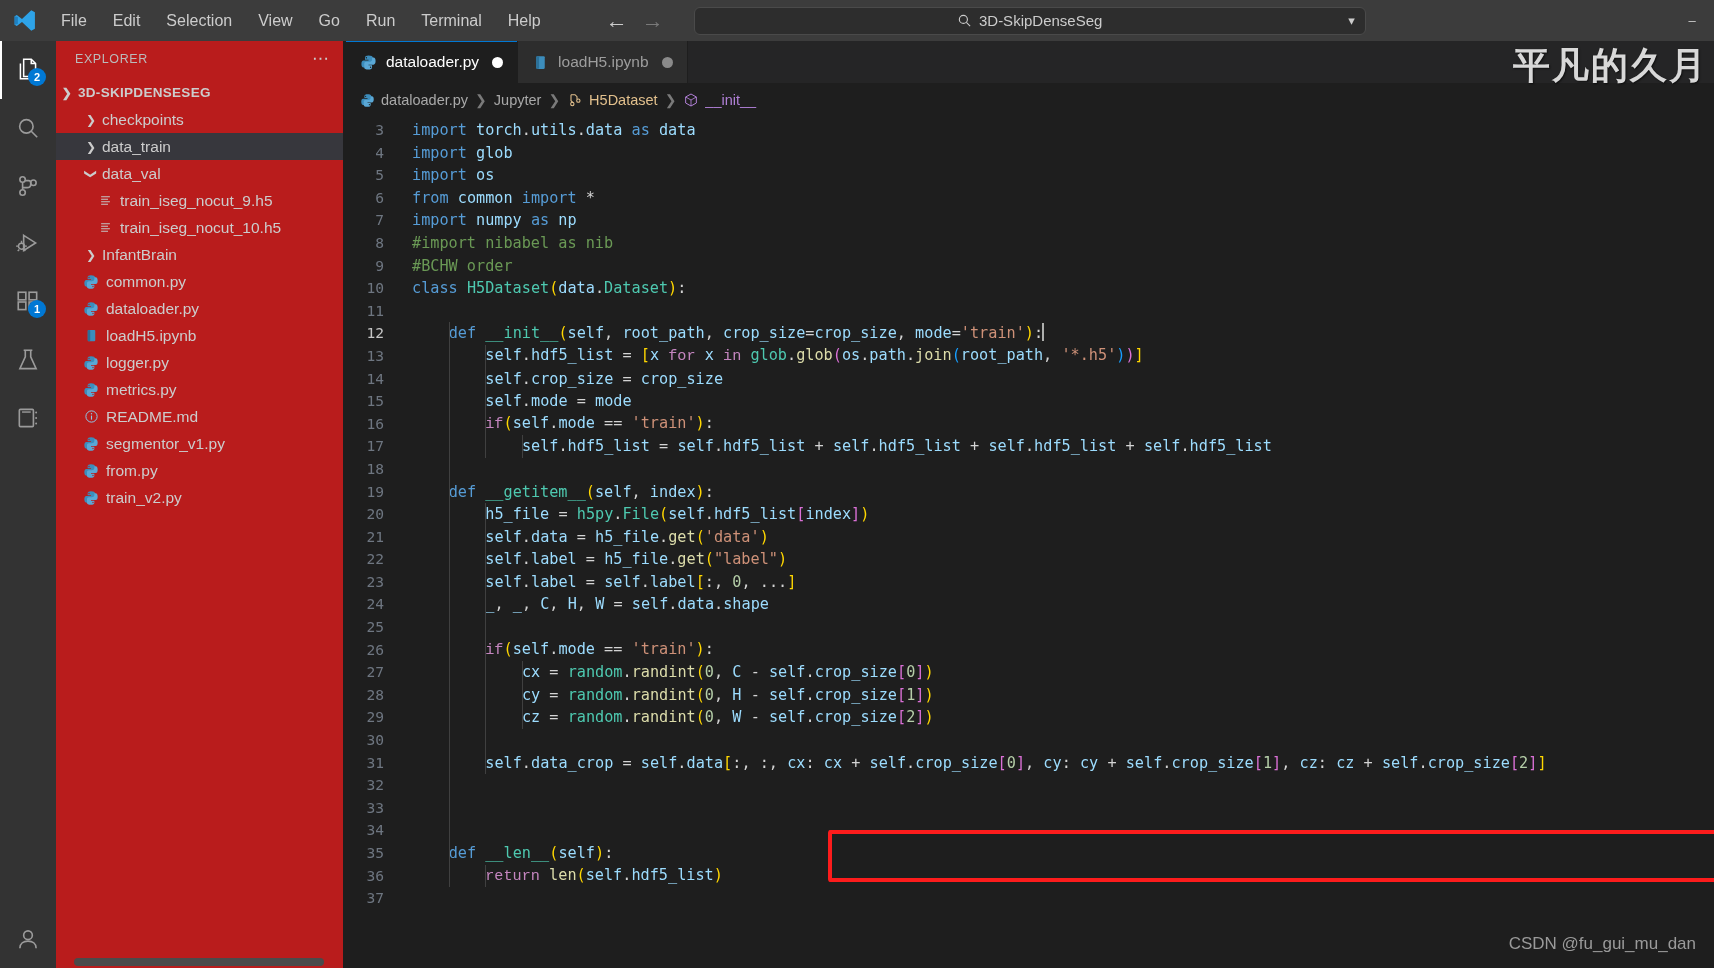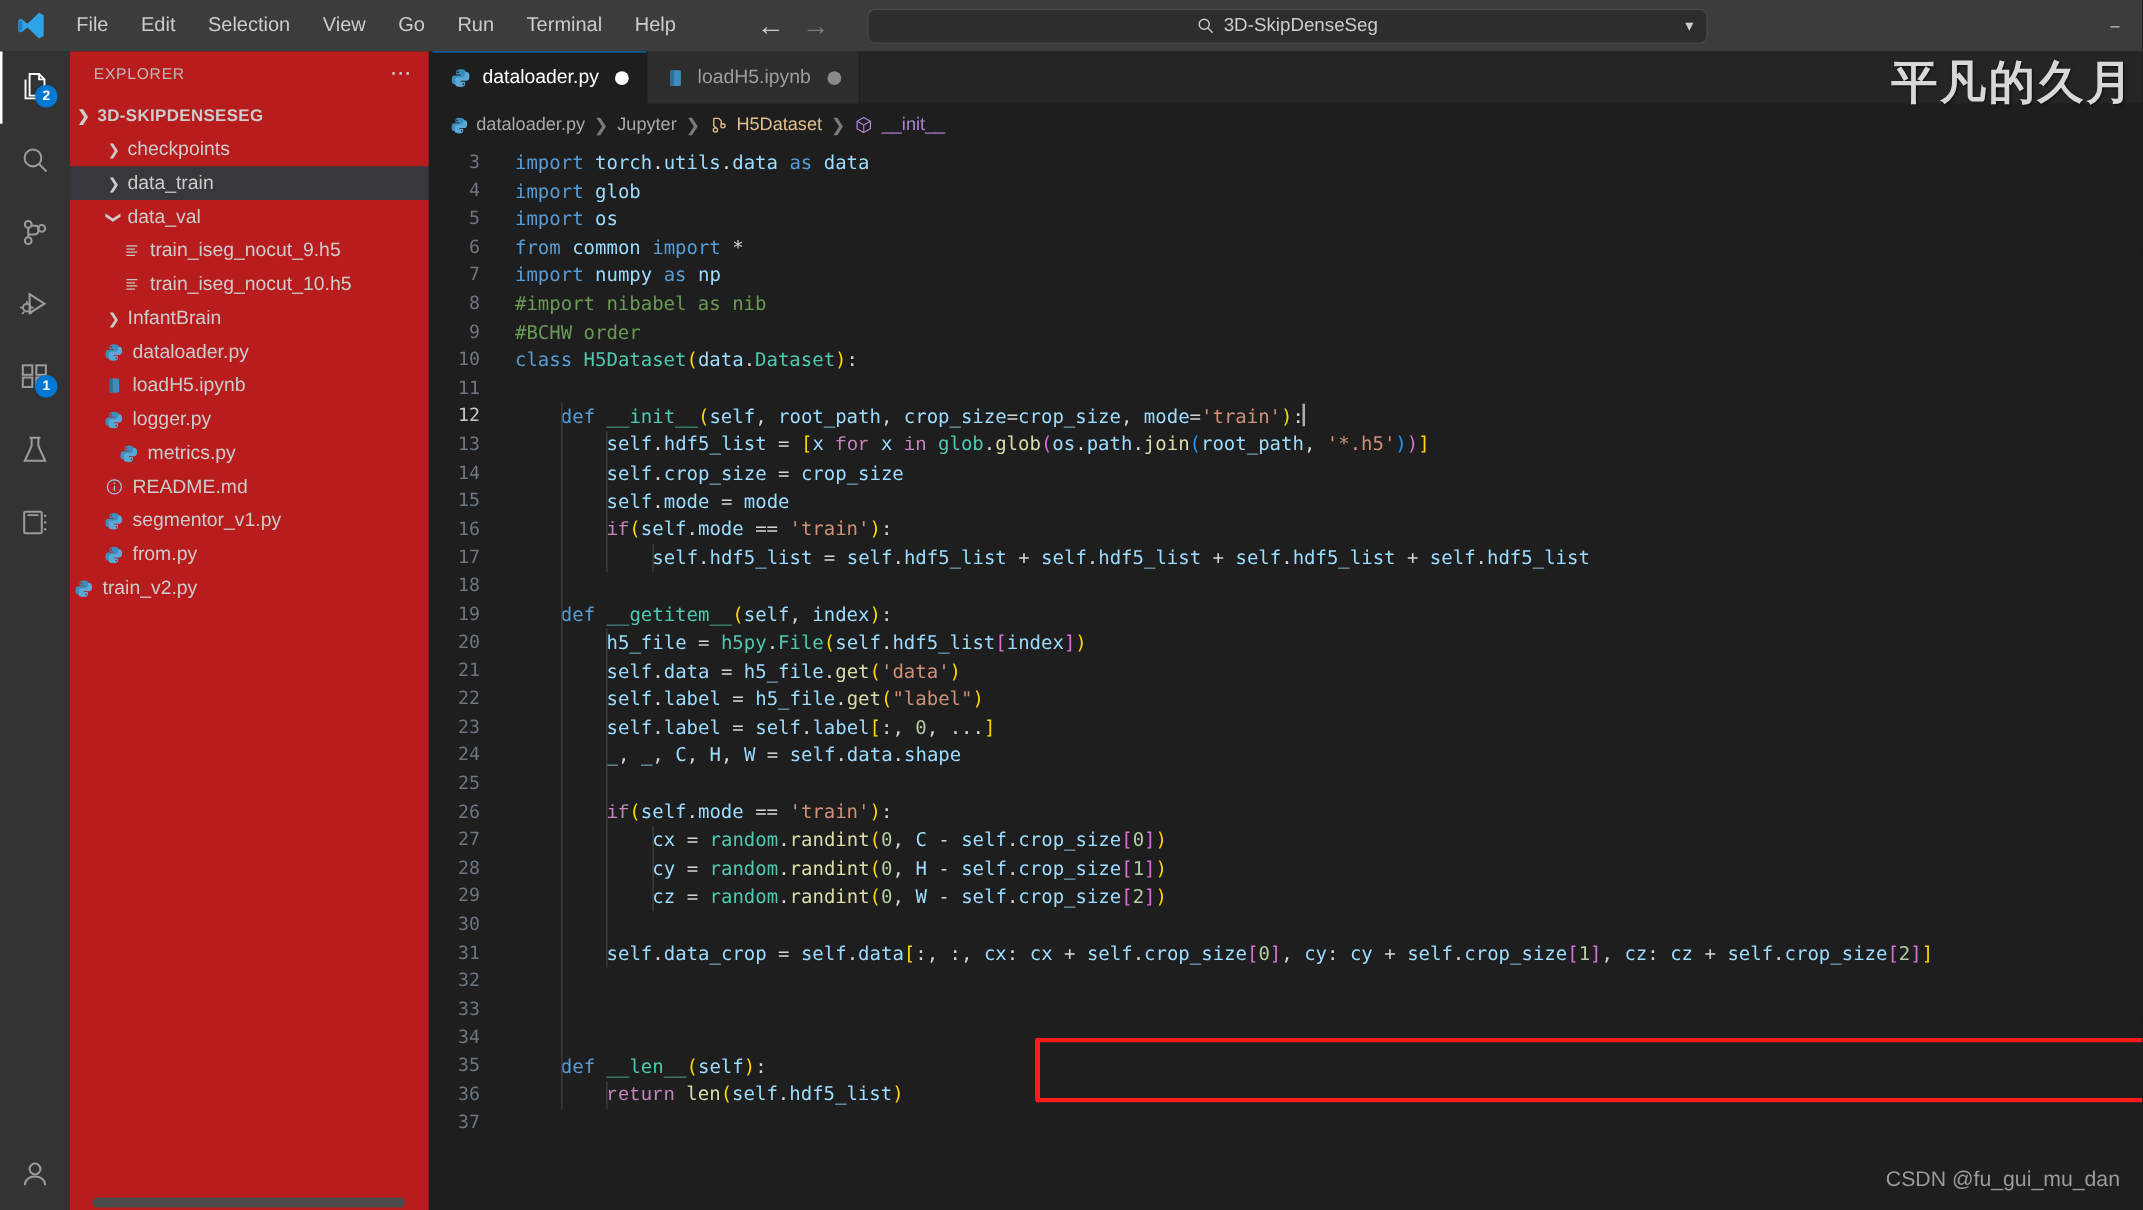--- a/index.html
+++ b/index.html
@@ -335,41 +335,50 @@
             <span class="tw">❯</span>
             <span class="lbl">InfantBrain</span>
           </div>
           <div class="tree-row" style="padding-left: 24px;">
             <span class="ficon">
               <svg width="16" height="16" viewBox="0 0 24 24">
                 <path d="M12 2c-3 0-5 1-5 3v3h5v1H5c-2 0-3 2-3 5s1 5 3 5h2v-3c0-2 2-3 4-3h4c2 0 3-1 3-3V5c0-2-2-3-6-3zM9 4.3a1 1 0 110 2 1 1 0 010-2z" fill="#3c8dbc"></path>
                 <path d="M12 22c3 0 5-1 5-3v-3h-5v-1h7c2 0 3-2 3-5s-1-5-3-5h-2v3c0 2-2 3-4 3H9c-2 0-3 1-3 3v5c0 2 2 3 6 3zm3-2.3a1 1 0 110-2 1 1 0 010 2z" fill="#5aa8d6"></path>
               </svg>
             </span>
+            <span class="lbl">common.py</span>
+          </div>
+          <div class="tree-row" style="padding-left: 24px;">
+            <span class="ficon">
+              <svg width="16" height="16" viewBox="0 0 24 24">
+                <path d="M12 2c-3 0-5 1-5 3v3h5v1H5c-2 0-3 2-3 5s1 5 3 5h2v-3c0-2 2-3 4-3h4c2 0 3-1 3-3V5c0-2-2-3-6-3zM9 4.3a1 1 0 110 2 1 1 0 010-2z" fill="#3c8dbc"></path>
+                <path d="M12 22c3 0 5-1 5-3v-3h-5v-1h7c2 0 3-2 3-5s-1-5-3-5h-2v3c0 2-2 3-4 3H9c-2 0-3 1-3 3v5c0 2 2 3 6 3zm3-2.3a1 1 0 110-2 1 1 0 010 2z" fill="#5aa8d6"></path>
+              </svg>
+            </span>
             <span class="lbl">dataloader.py</span>
           </div>
           <div class="tree-row" style="padding-left: 24px;">
             <span class="ficon">
               <svg width="15" height="15" viewBox="0 0 24 24">
                 <rect x="6" y="3" width="12" height="18" rx="1.5" fill="#3c8dbc"></rect>
                 <rect x="6" y="3" width="4" height="18" rx="1.5" fill="#2b7099"></rect>
               </svg>
             </span>
             <span class="lbl">loadH5.ipynb</span>
           </div>
           <div class="tree-row" style="padding-left: 24px;">
             <span class="ficon">
               <svg width="16" height="16" viewBox="0 0 24 24">
                 <path d="M12 2c-3 0-5 1-5 3v3h5v1H5c-2 0-3 2-3 5s1 5 3 5h2v-3c0-2 2-3 4-3h4c2 0 3-1 3-3V5c0-2-2-3-6-3zM9 4.3a1 1 0 110 2 1 1 0 010-2z" fill="#3c8dbc"></path>
                 <path d="M12 22c3 0 5-1 5-3v-3h-5v-1h7c2 0 3-2 3-5s-1-5-3-5h-2v3c0 2-2 3-4 3H9c-2 0-3 1-3 3v5c0 2 2 3 6 3zm3-2.3a1 1 0 110-2 1 1 0 010 2z" fill="#5aa8d6"></path>
               </svg>
             </span>
             <span class="lbl">logger.py</span>
           </div>
-          <div class="tree-row" style="padding-left: 36px; align-items: center;">
+          <div class="tree-row" style="padding-left: 24px; align-items: center;">
             <span class="ficon">
               <svg width="16" height="16" viewBox="0 0 24 24">
                 <path d="M12 2c-3 0-5 1-5 3v3h5v1H5c-2 0-3 2-3 5s1 5 3 5h2v-3c0-2 2-3 4-3h4c2 0 3-1 3-3V5c0-2-2-3-6-3zM9 4.3a1 1 0 110 2 1 1 0 010-2z" fill="#3c8dbc"></path>
                 <path d="M12 22c3 0 5-1 5-3v-3h-5v-1h7c2 0 3-2 3-5s-1-5-3-5h-2v3c0 2-2 3-4 3H9c-2 0-3 1-3 3v5c0 2 2 3 6 3zm3-2.3a1 1 0 110-2 1 1 0 010 2z" fill="#5aa8d6"></path>
               </svg>
             </span>
             <span class="lbl">metrics.py</span>
           </div>
           <div class="tree-row" style="padding-left: 24px;">
             <span class="ficon">
@@ -392,21 +401,21 @@
           </div>
           <div class="tree-row" style="padding-left: 24px;">
             <span class="ficon">
               <svg width="16" height="16" viewBox="0 0 24 24">
                 <path d="M12 2c-3 0-5 1-5 3v3h5v1H5c-2 0-3 2-3 5s1 5 3 5h2v-3c0-2 2-3 4-3h4c2 0 3-1 3-3V5c0-2-2-3-6-3zM9 4.3a1 1 0 110 2 1 1 0 010-2z" fill="#3c8dbc"></path>
                 <path d="M12 22c3 0 5-1 5-3v-3h-5v-1h7c2 0 3-2 3-5s-1-5-3-5h-2v3c0 2-2 3-4 3H9c-2 0-3 1-3 3v5c0 2 2 3 6 3zm3-2.3a1 1 0 110-2 1 1 0 010 2z" fill="#5aa8d6"></path>
               </svg>
             </span>
             <span class="lbl">from.py</span>
           </div>
-          <div class="tree-row" style="">
+          <div class="tree-row" style="padding-left: 24px;">
             <span class="ficon">
               <svg width="16" height="16" viewBox="0 0 24 24">
                 <path d="M12 2c-3 0-5 1-5 3v3h5v1H5c-2 0-3 2-3 5s1 5 3 5h2v-3c0-2 2-3 4-3h4c2 0 3-1 3-3V5c0-2-2-3-6-3zM9 4.3a1 1 0 110 2 1 1 0 010-2z" fill="#3c8dbc"></path>
                 <path d="M12 22c3 0 5-1 5-3v-3h-5v-1h7c2 0 3-2 3-5s-1-5-3-5h-2v3c0 2-2 3-4 3H9c-2 0-3 1-3 3v5c0 2 2 3 6 3zm3-2.3a1 1 0 110-2 1 1 0 010 2z" fill="#5aa8d6"></path>
               </svg>
             </span>
             <span class="lbl">train_v2.py</span>
           </div>
         </div>
     </div>

